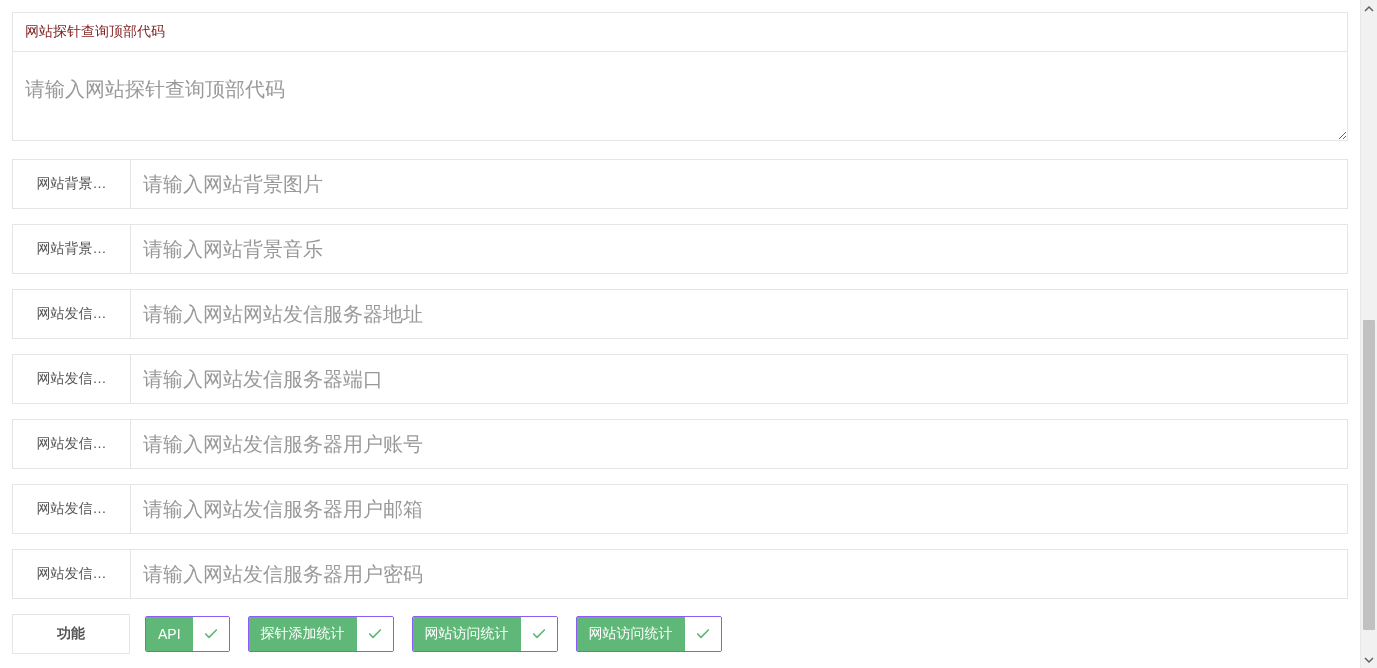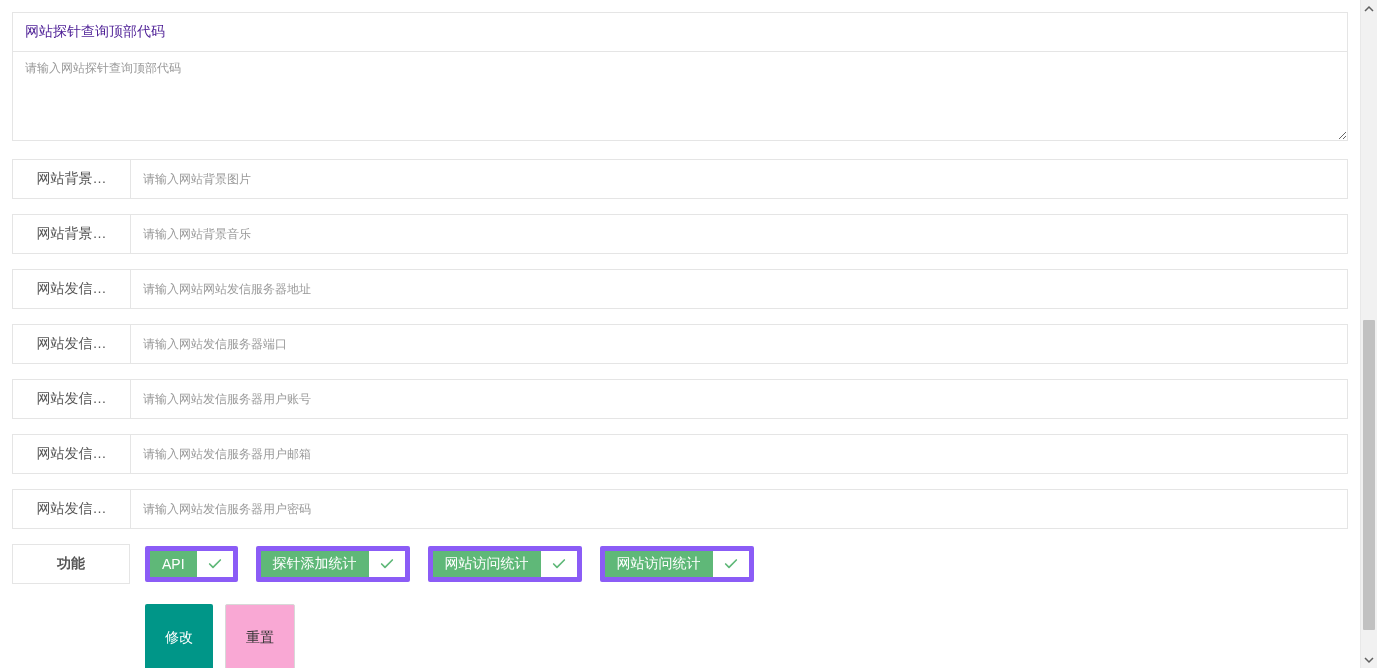--- a/index.html
+++ b/index.html
@@ -37,36 +37,36 @@
       font-size: 14px;
       width: 118px;
       flex-shrink: 0;
       white-space: nowrap;
       overflow: hidden;
       text-overflow: ellipsis;
       justify-content: center;
     }
     .form-control {
       flex: 1;
-      padding: 8px 12px;
-      border: 1px solid #e5e5e5;
-      font-size: 12px;
+      padding: 24px 12px;
+      border: 1px solid #e5e5e5;
+      font-size: 20px;
       color: #8b5cf6;
       height: 40px;
       font-family: inherit;
     }
     .form-control::placeholder {
       color: #999;
     }
     .section-header {
       border: 1px solid #e5e5e5;
       border-bottom: none;
       padding: 10px 12px;
       font-size: 14px;
-      color: #4c1d95;
+      color: #7f1d1d;
       background: #fff;
     }
     textarea.form-control {
       height: 90px;
       resize: vertical;
       width: 100%;
       border: 1px solid #e5e5e5;
     }
     .textarea-group {
       margin-bottom: 15px;
@@ -92,21 +92,21 @@
       font-weight: bold;
     }
     .func-items {
       display: flex;
       gap: 18px;
       flex-wrap: wrap;
     }
     .toggle-item {
       display: flex;
       align-items: stretch;
-      border: 5px solid #8b5cf6;
+      border: 1px solid #8b5cf6;
       border-radius: 2px;
       overflow: hidden;
       height: 36px;
     }
     .toggle-label {
       background: #5fb878;
       color: #fff;
       padding: 0 12px;
       display: flex;
       align-items: center;

